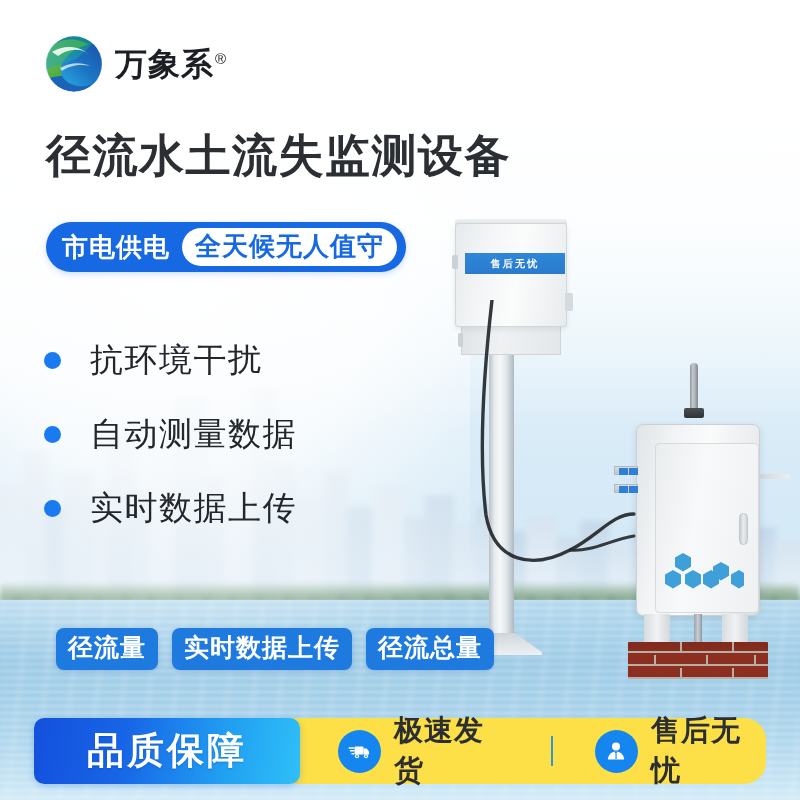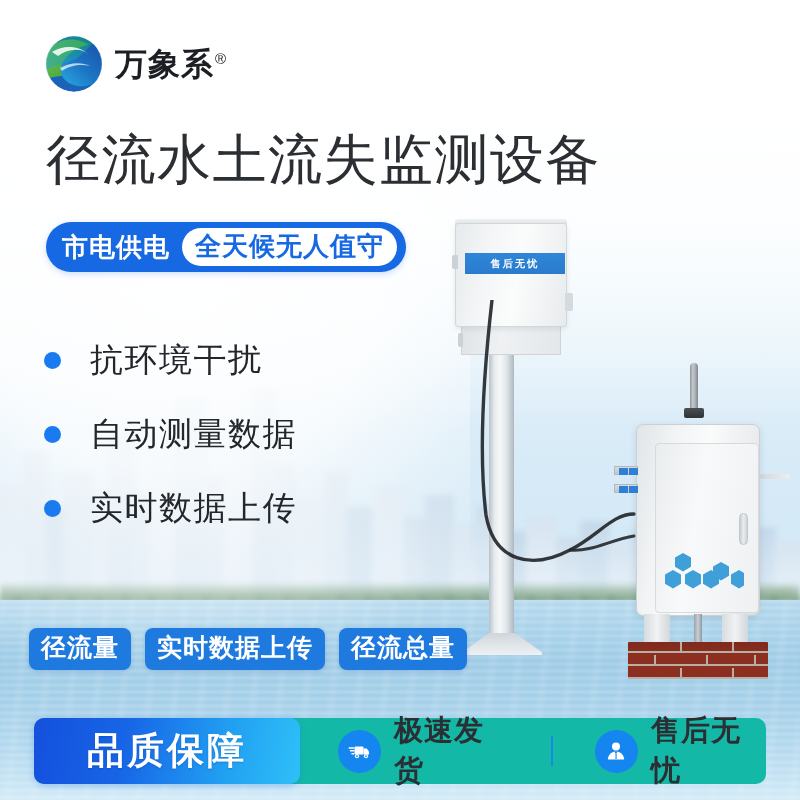--- a/index.html
+++ b/index.html
@@ -82,21 +82,21 @@
     pointer-events:none;
   }
 
   
   #logo { position:absolute; left:44px; top:34px; display:flex; align-items:center; gap:11px; }
   .globe { width:60px; height:60px; position:relative; }
 
   
   #title {
     position:absolute; left:46px; top:133px;
-    font-size:54px; font-weight:normal; color:#2b2f33;
+    font-size:45px; font-weight:bold; color:#2b2f33;
     letter-spacing:1.5px; line-height:1;
     font-family:"DejaVu Sans","Liberation Sans",sans-serif;
   }
 
   
   #badge-row {
     position:absolute; left:46px; top:222px;
     height:50px; display:inline-flex; align-items:center;
     background:#1668e3; border-radius:25px; padding:0 9px 0 16px;
     box-shadow:0 2px 6px rgba(22,104,227,.22);
@@ -114,33 +114,33 @@
   
   #bullets { position:absolute; left:44px; top:323px;text-align:center; }
   .bullet { display:flex; align-items:center; height:74px; }
   .dot { width:17px; height:17px; border-radius:50%; background:#1a7bf0; flex:none; }
   .btxt {
     margin-left:29px; font-size:33px; color:#23272b; font-weight:500;
     letter-spacing:1.5px; font-family:"DejaVu Sans","Liberation Sans",sans-serif;
   }
 
   
-  #tags { position:absolute; left:29px; top:628px; display:flex; gap:14px; }
+  #tags { position:absolute; left:56px; top:628px; display:flex; gap:14px; }
   .tag {
     background:#1f7ae0; color:#fff; border-radius:8px;
     font-size:25px; font-weight:bold; letter-spacing:1px;
     padding:6px 12px 8px; line-height:1.1;
     font-family:"DejaVu Sans","Liberation Sans",sans-serif;
     box-shadow:0 1px 4px rgba(20,90,175,.25);
   }
 
   
   #bottom-bar {
     position:absolute; left:34px; top:718px; width:732px; height:66px;
-    background:#14b8a6; border-radius:10px; display:flex; align-items:center;
+    background:#fde047; border-radius:22px; display:flex; align-items:center;
   }
   .quality {
     width:266px; height:66px; border-radius:10px;
     background:linear-gradient(100deg,#1450dd 0%,#1765e6 34%,#21a0f2 72%,#2fc0f8 100%);
     display:flex; align-items:center; justify-content:center; flex:none;
     box-shadow:0 2px 7px rgba(25,110,225,.3);
   }
   .quality span {
     color:#fff; font-size:37px; font-weight:bold; letter-spacing:3px;
     font-family:"DejaVu Sans","Liberation Sans",sans-serif;

